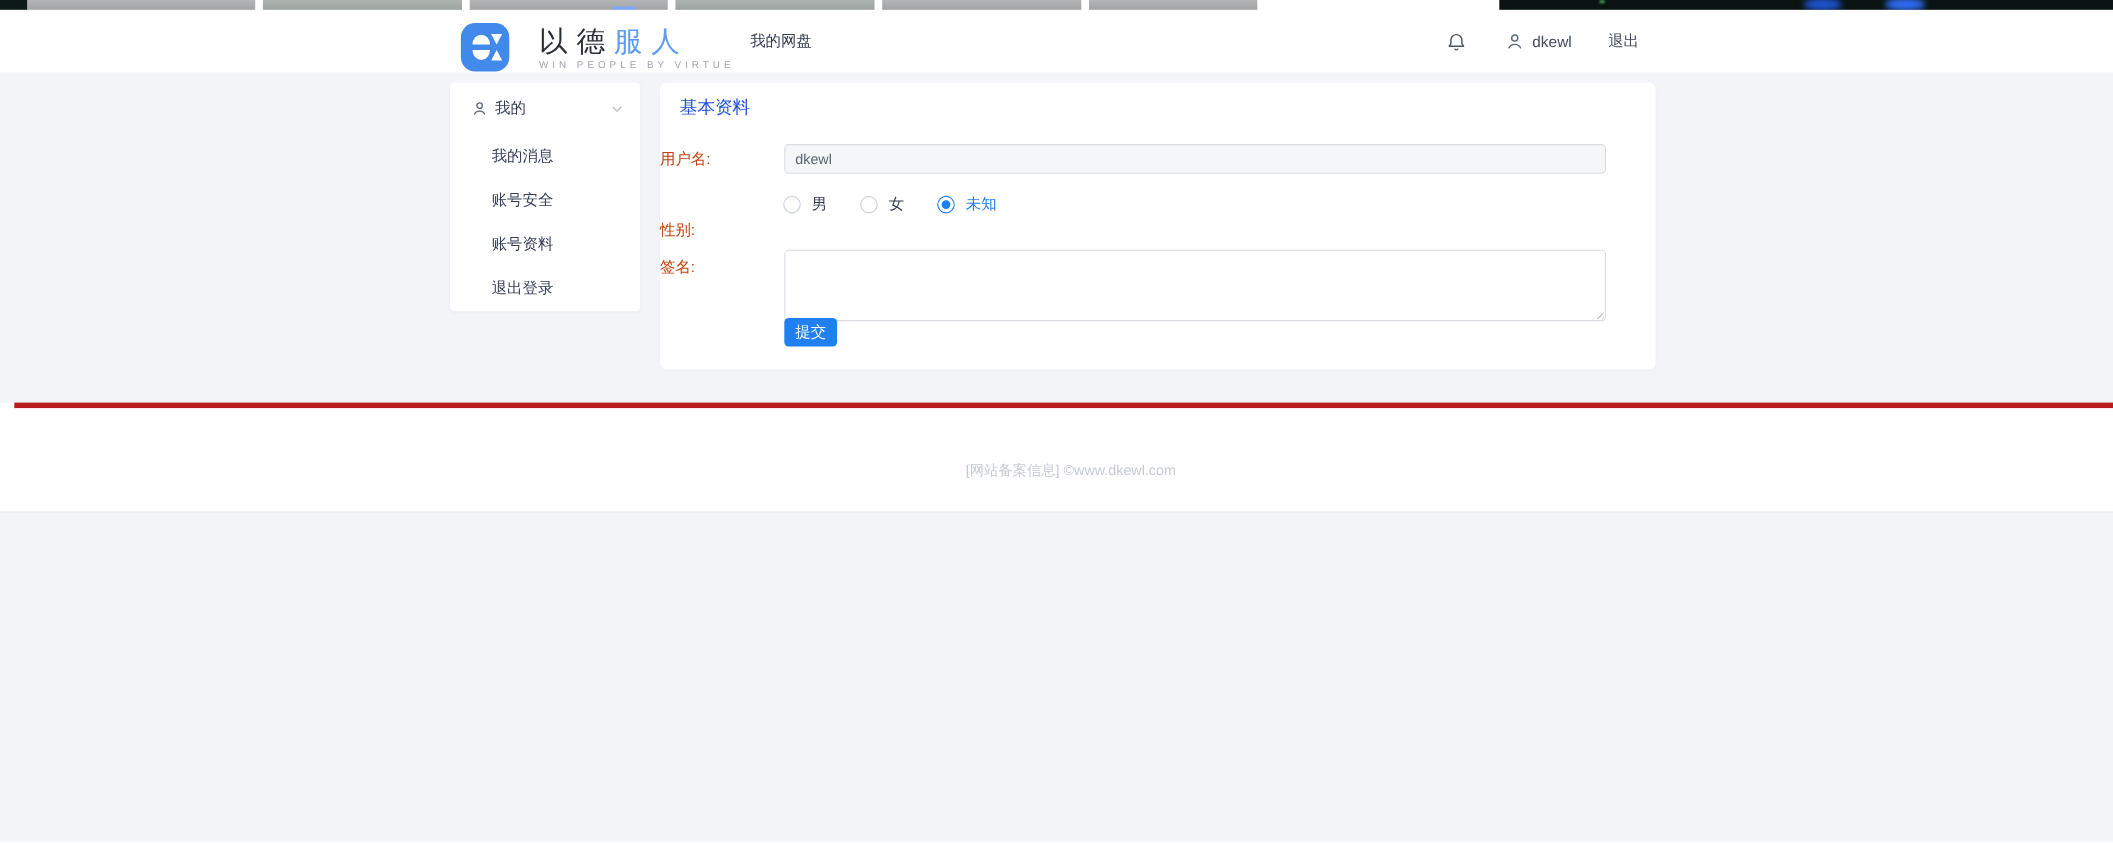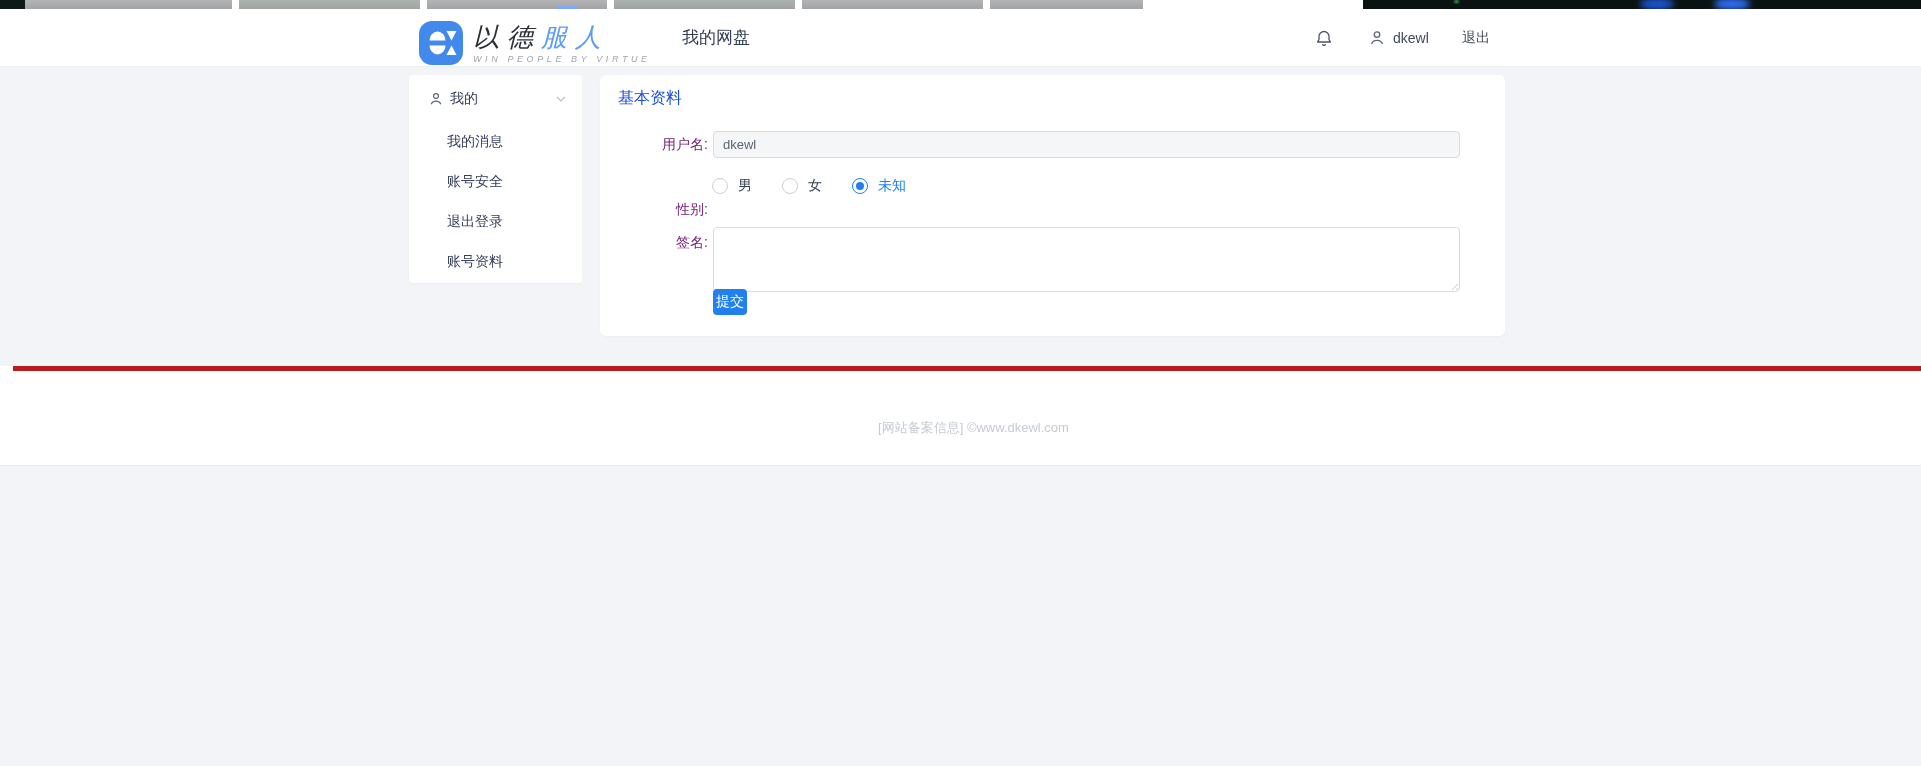--- a/index.html
+++ b/index.html
@@ -21,65 +21,65 @@
   .tab-accent { position:absolute; left:556px; top:6px; width:22px; height:3px; background:#7fa9f8; border-radius:2px; }
   .seg-dark { left:1363px; width:558px; background:#0a1311; }
   .glow-green { position:absolute; left:1454px; top:0; width:5px; height:3px; background:#3fa14d; border-radius:2px; filter:blur(1px); }
   .glow-blue1 { position:absolute; left:1640px; top:-2px; width:34px; height:12px; background:#1d52cc; border-radius:50%; filter:blur(3px); }
   .glow-blue2 { position:absolute; left:1714px; top:-2px; width:36px; height:12px; background:#2f6cf4; border-radius:50%; filter:blur(3px); }
 
   
   .header { position:absolute; left:0; top:9px; width:1921px; height:58px; background:#fff; border-bottom:1px solid #f0f1f3; }
   .logo { position:absolute; left:418px; top:11px; display:flex; cursor:pointer; }
   .logo-icon { width:46px; height:46px; display:block; }
-  .logo-text { margin-left:9px;font-style:italic; }
+  .logo-text { margin-left:26px; }
   .logo-title { font-size:26px; letter-spacing:8px; color:#2b2f36; line-height:30px; margin-top:2px; white-space:nowrap; }
   .logo-title .blue { color:#5e9cf5; }
   .logo-tagline { font-size:9px; letter-spacing:3.6px; color:#9ea5ad; margin-top:2px; white-space:nowrap; }
-  .nav-item { position:absolute; left:682px; top:0; height:57px; line-height:57px; font-size:17px; color:#333d52; cursor:pointer; }
+  .nav-item { position:absolute; left:682px; top:0; height:57px; line-height:57px; font-size:14px; color:#333d52; cursor:pointer; }
   .hdr-bell { position:absolute; left:1315px; top:20px; cursor:pointer; }
   .hdr-user { position:absolute; left:1369px; top:0; height:57px; display:flex; align-items:center; cursor:pointer; }
   .hdr-user .uname { font-size:14px; color:#404a5c; margin-left:8px; }
   .hdr-logout { position:absolute; left:1462px; top:0; height:57px; line-height:57px; font-size:14px; color:#404a5c; cursor:pointer; }
 
   
   .content { position:absolute; left:0; top:67px; width:1921px; height:299px; background:#f2f4f7; }
 
   
   .sidebar-card { position:absolute; left:409px; top:8px; width:173px; height:208px; background:#fff; border-radius:4px; box-shadow:0 1px 2px rgba(0,0,0,0.03); padding-top:2px; }
   .menu-group { height:44px; display:flex; align-items:center; padding-left:20px; position:relative; font-size:14px; color:#333d52; cursor:pointer; }
   .menu-group .glabel { margin-left:7px; }
   .menu-chevron { position:absolute; right:16px; top:19px; }
   .menu-item { height:40px; line-height:40px; padding-left:38px; font-size:14px; color:#36405a; cursor:pointer; }
 
   
   .main-card { position:absolute; left:600px; top:8px; width:905px; height:261px; background:#fff; border-radius:6px; box-shadow:0 1px 2px rgba(0,0,0,0.03); }
   .card-title { position:absolute; left:18px; top:13px; font-size:16px; color:#1d4ed8; }
-  .form-label { position:absolute; left:0; width:108px; text-align:right; font-size:14px; color:#701a75; }
+  .form-label { position:absolute; left:0; width:108px; text-align:left; font-size:14px; color:#c2410c; }
   .row-username .form-label { top:0; line-height:27px; }
   .row-username { position:absolute; left:0; top:56px; width:905px; height:27px; }
   .username-input { position:absolute; left:113px; top:0; width:747px; height:27px; background:#f5f6f8; border:1px solid #d9dbdf; border-radius:4px; font-size:13px; color:#5a6372; padding:0 9px; font-family:"Liberation Sans","DejaVu Sans",sans-serif; }
   .row-gender { position:absolute; left:0; top:102px; width:905px; height:17px; }
   .row-gender .form-label { line-height:17px;margin-top:24px; }
   .radio-group { position:absolute; left:112px; top:0; display:flex; }
   .radio-option { display:flex; align-items:center; width:70px; cursor:pointer; }
   .radio-circle { width:16px; height:16px; border-radius:50%; border:1px solid #ccd1d9; background:#fff; position:relative; }
   .radio-option .opt-label { font-size:14px; color:#333d52; margin-left:10px; }
   .radio-option.selected .radio-circle { border-color:#2080f0; }
   .radio-option.selected .radio-circle::after { content:""; position:absolute; left:3px; top:3px; width:8px; height:8px; border-radius:50%; background:#2080f0; }
   .radio-option.selected .opt-label { color:#2080f0; }
   .row-signature { position:absolute; left:0; top:152px; width:905px; height:68px; }
   .row-signature .form-label { top:7px; }
   .signature-wrap { position:absolute; left:113px; top:0; width:747px; height:65px; }
   .signature-input { width:747px; height:65px; border:1px solid #d9dde3; border-radius:4px; resize:none; font-size:13px; color:#5a6372; padding:6px 9px; font-family:"Liberation Sans","DejaVu Sans",sans-serif; }
   .resize-corner { position:absolute; right:2px; bottom:2px; width:9px; height:9px; pointer-events:none;
       background:repeating-linear-gradient(135deg, transparent 0 2px, #b9bdc4 2px 3px);
       clip-path:polygon(100% 0, 0 100%, 100% 100%); opacity:.8; }
   .row-submit { position:absolute; left:113px; top:214px; }
-  .submit-btn { width:34px; height:26px; background:#2080f0; color:#fff; border:none; border-radius:4px; font-size:14px; cursor:pointer; font-family:"Liberation Sans","DejaVu Sans",sans-serif; }
+  .submit-btn { width:48px; height:26px; background:#2080f0; color:#fff; border:none; border-radius:4px; font-size:14px; cursor:pointer; font-family:"Liberation Sans","DejaVu Sans",sans-serif; }
 
   
   .footer-white { position:absolute; left:13px; top:366px; width:1921px; height:99px; background:#fff; border-top:5px solid #b91c1c; display:flex; align-items:center; justify-content:center; padding-top:20px; }
   .footer-text { font-size:13px; color:#c6cbd3; }
   .bottom-gray { position:absolute; left:0; top:465px; width:1921px; height:301px; background:#f2f4f7; border-top:1px solid #eaebee; }
 </style>
 </head>
 <body>
 
 <div class="stage">
@@ -142,22 +142,22 @@
           <circle cx="8" cy="4.6" r="2.8"></circle>
           <path d="M2.6 14 a5.6 5 0 0 1 10.8 0"></path>
         </svg>
         <span class="glabel">我的</span>
         <svg class="menu-chevron" width="10" height="6" viewBox="0 0 10 6" fill="none" stroke="#c3c7cd" stroke-width="1.4" xmlns="http://www.w3.org/2000/svg">
           <polyline points="1,1 5,5 9,1"></polyline>
         </svg>
       </div>
       <div class="menu-item">我的消息</div>
       <div class="menu-item">账号安全</div>
+      <div class="menu-item">账号资料</div>
       <div class="menu-item">退出登录</div>
-      <div class="menu-item">账号资料</div>
     </div>
 
     <div class="main-card">
       <div class="card-title">基本资料</div>
 
       <div class="row-username">
         <div class="form-label">用户名:</div>
         <input class="username-input" type="text" disabled="" value="dkewl" style="">
       </div>
 

